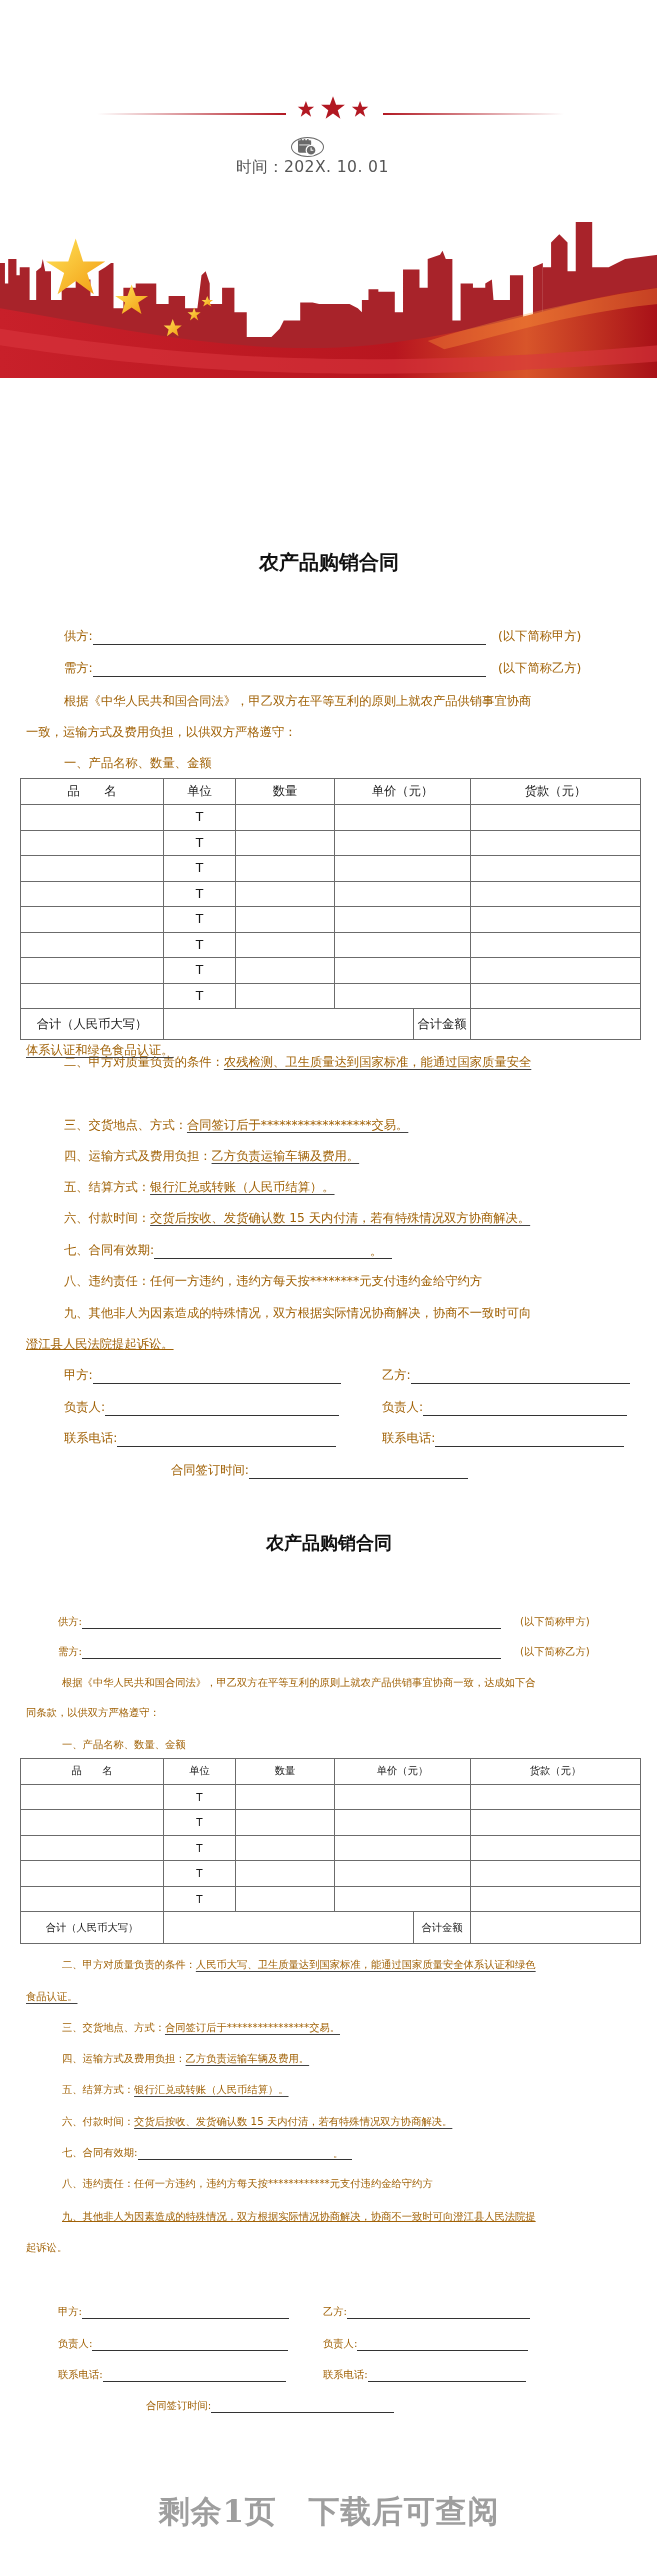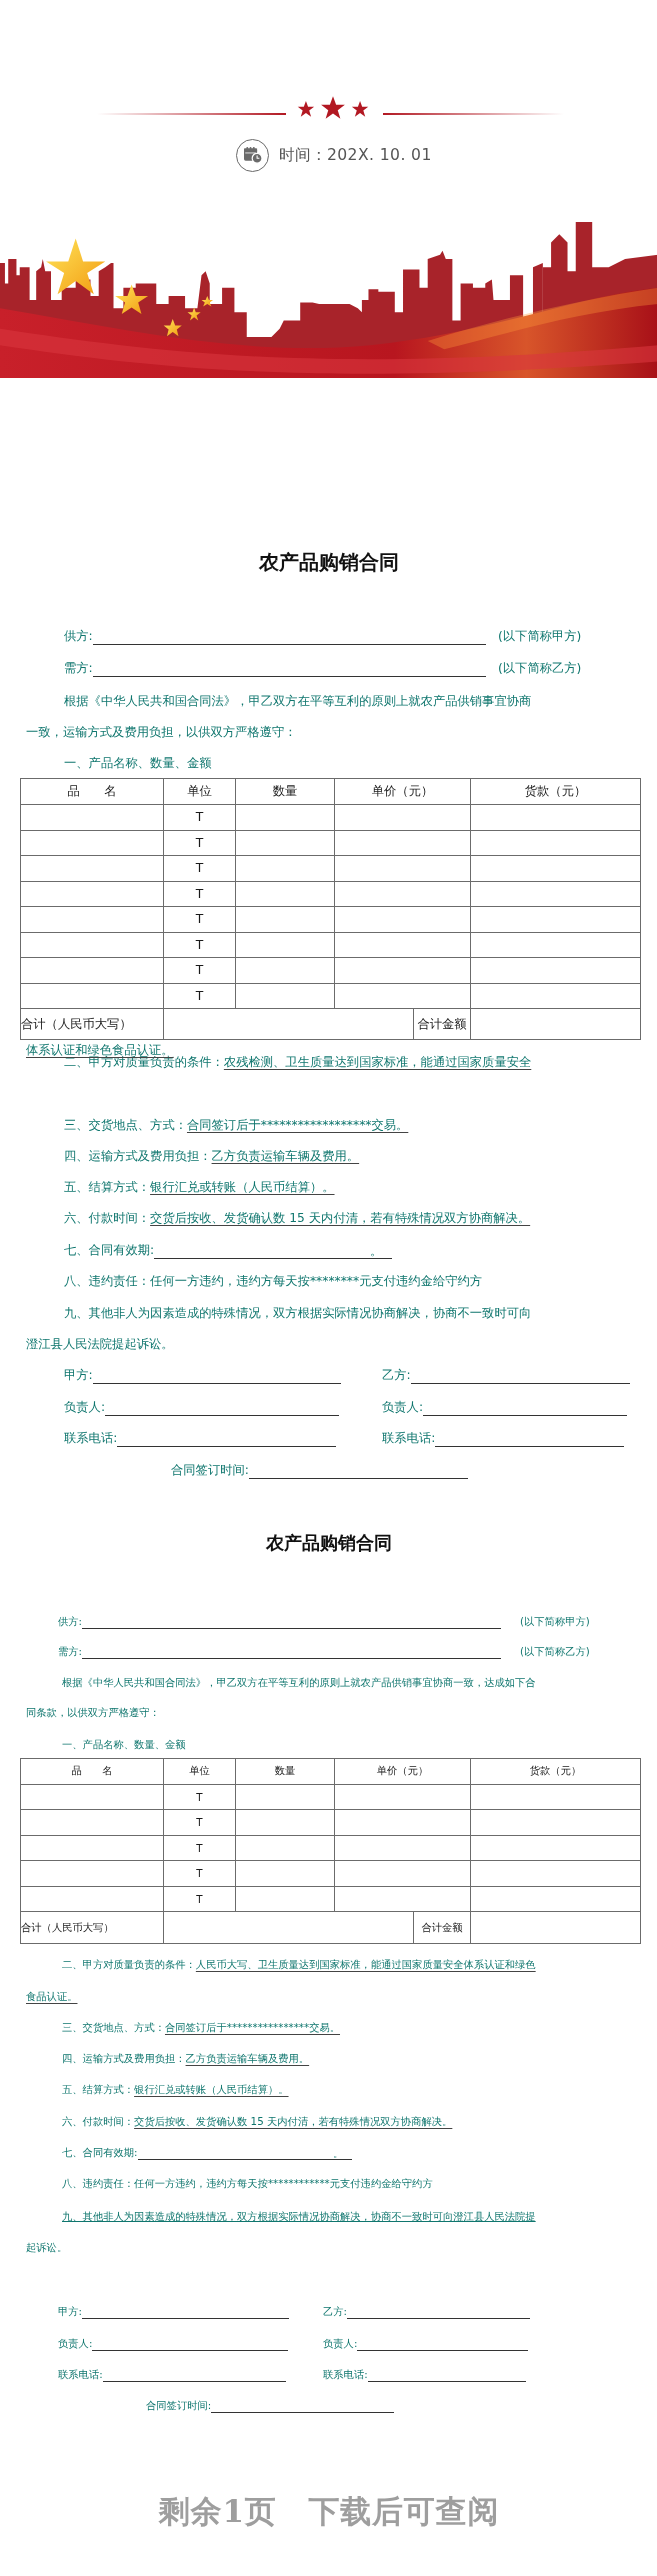--- a/index.html
+++ b/index.html
@@ -4,43 +4,43 @@
 <style>
   html, body { margin: 0; padding: 0; background: #ffffff; }
   body { width: 658px; height: 2576px; position: relative; overflow: hidden;
          font-family: "DejaVu Sans", "Liberation Sans", sans-serif; color: #1a1a1a; }
 
   
   .divider-line { position: absolute; top: 113px; height: 1.6px; }
   .divider-left { left: 97px; width: 189px; background: linear-gradient(to right, rgba(178,24,34,0), #b21822); }
   .divider-right { left: 383px; width: 181px; background: linear-gradient(to left, rgba(178,24,34,0), #b21822); }
   .stars { position: absolute; left: 292px; top: 92px; width: 82px; height: 33px; }
-  .date-wrap { position: absolute; left: 236px; top: 137px; height: 36px; display: flex; align-items: center; }
+  .date-wrap { position: absolute; left: 236px; top: 137px; height: 36px; display: flex; align-items: center; flex-direction: column; }
   .date-icon { width: 33px; height: 33px; border: 1.2px solid #6a6a6a; border-radius: 50%; box-sizing: border-box;
                display: flex; align-items: center; justify-content: center; margin-right: 10px; }
   .date-text { font-size: 15.6px; color: #555; letter-spacing: 0.4px; }
 
   .banner { position: absolute; left: 0; top: 222px; width: 658px; height: 156px; }
 
   
   .doc-title { position: absolute; left: 0; width: 658px; text-align: center; font-weight: bold; color: #111; }
   .t1 { top: 549px; font-size: 20px; }
   .t2 { top: 1531px; font-size: 18px; }
 
-  .line-text { position: absolute; white-space: nowrap; color: #0f766e; }
+  .line-text { position: absolute; white-space: nowrap; color: #a16207; }
   .fs1 { font-size: 12.3px; }
   .fs2 { font-size: 10.3px; }
   .uline { text-decoration: underline; text-underline-offset: 3.3px; text-decoration-color: #444; }
   .blank { display: inline-block; border-bottom: 1.2px solid #333; vertical-align: bottom; }
 
   table.goods { position: absolute; border-collapse: collapse; table-layout: fixed; }
   table.goods td { border: 1.2px solid #6b6b6b; padding: 0; text-align: center; color: #1a1a1a; }
   .tb1 td { font-size: 12.3px; }
   .tb2 td { font-size: 10.3px; }
-  .tb1 td.left, .tb2 td.left { text-align: left; padding-left: 0; }
+  .tb1 td.left, .tb2 td.left { text-align: center; padding-left: 0; }
 
   .watermark { position: absolute; left: 0; top: 2491px; width: 658px; text-align: center;
                font-size: 31px; font-weight: bold; color: #9e9e9e; font-family: "DejaVu Serif", serif; letter-spacing: 0.8px; }
 </style>
 </head>
 <body>
 
 <div class="divider-line divider-left"></div>
 <div class="divider-line divider-right"></div>
 <svg class="stars" viewBox="0 0 100 40">
@@ -207,21 +207,21 @@
   <span>五、结算方式：</span><span class="uline">银行汇兑或转账（人民币结算）。</span>
 </div>
 <div class="line-text fs1" style="left:64px; top:1210px;">
   <span>六、付款时间：</span><span class="uline">交货后按收、发货确认数 15 天内付清，若有特殊情况双方协商解决。</span>
 </div>
 <div class="line-text fs1" style="left:64px; top:1242px;">
   <span>七、合同有效期:</span><span class="blank" style="width:238px;height:15px;text-align:right;"><span style="margin-right:10px;">。</span></span>
 </div>
 <div class="line-text fs1" style="left:64px; top:1273px;">八、违约责任：任何一方违约，违约方每天按********元支付违约金给守约方</div>
 <div class="line-text fs1" style="left:64px; top:1305px;">九、其他非人为因素造成的特殊情况，双方根据实际情况协商解决，协商不一致时可向</div>
-<div class="line-text fs1" style="left:26px; top:1336px;">澄江县人民法院提起诉讼。</div>
+<div class="line-text fs1" style="left:26px; top:1336px;text-decoration:underline;">澄江县人民法院提起诉讼。</div>
 
 <div class="line-text fs1" style="left:64px; top:1367px;"><span>甲方:</span><span class="blank" style="width:248px;height:15px;"></span></div>
 <div class="line-text fs1" style="left:382px; top:1367px;"><span>乙方:</span><span class="blank" style="width:219px;height:15px;"></span></div>
 <div class="line-text fs1" style="left:64px; top:1399px;"><span>负责人:</span><span class="blank" style="width:234px;height:15px;"></span></div>
 <div class="line-text fs1" style="left:382px; top:1399px;"><span>负责人:</span><span class="blank" style="width:204px;height:15px;"></span></div>
 <div class="line-text fs1" style="left:64px; top:1430px;"><span>联系电话:</span><span class="blank" style="width:219px;height:15px;"></span></div>
 <div class="line-text fs1" style="left:382px; top:1430px;"><span>联系电话:</span><span class="blank" style="width:189px;height:15px;"></span></div>
 <div class="line-text fs1" style="left:171px; top:1462px;"><span>合同签订时间:</span><span class="blank" style="width:219px;height:15px;"></span></div>
 
 <div class="doc-title t2">农产品购销合同</div>

